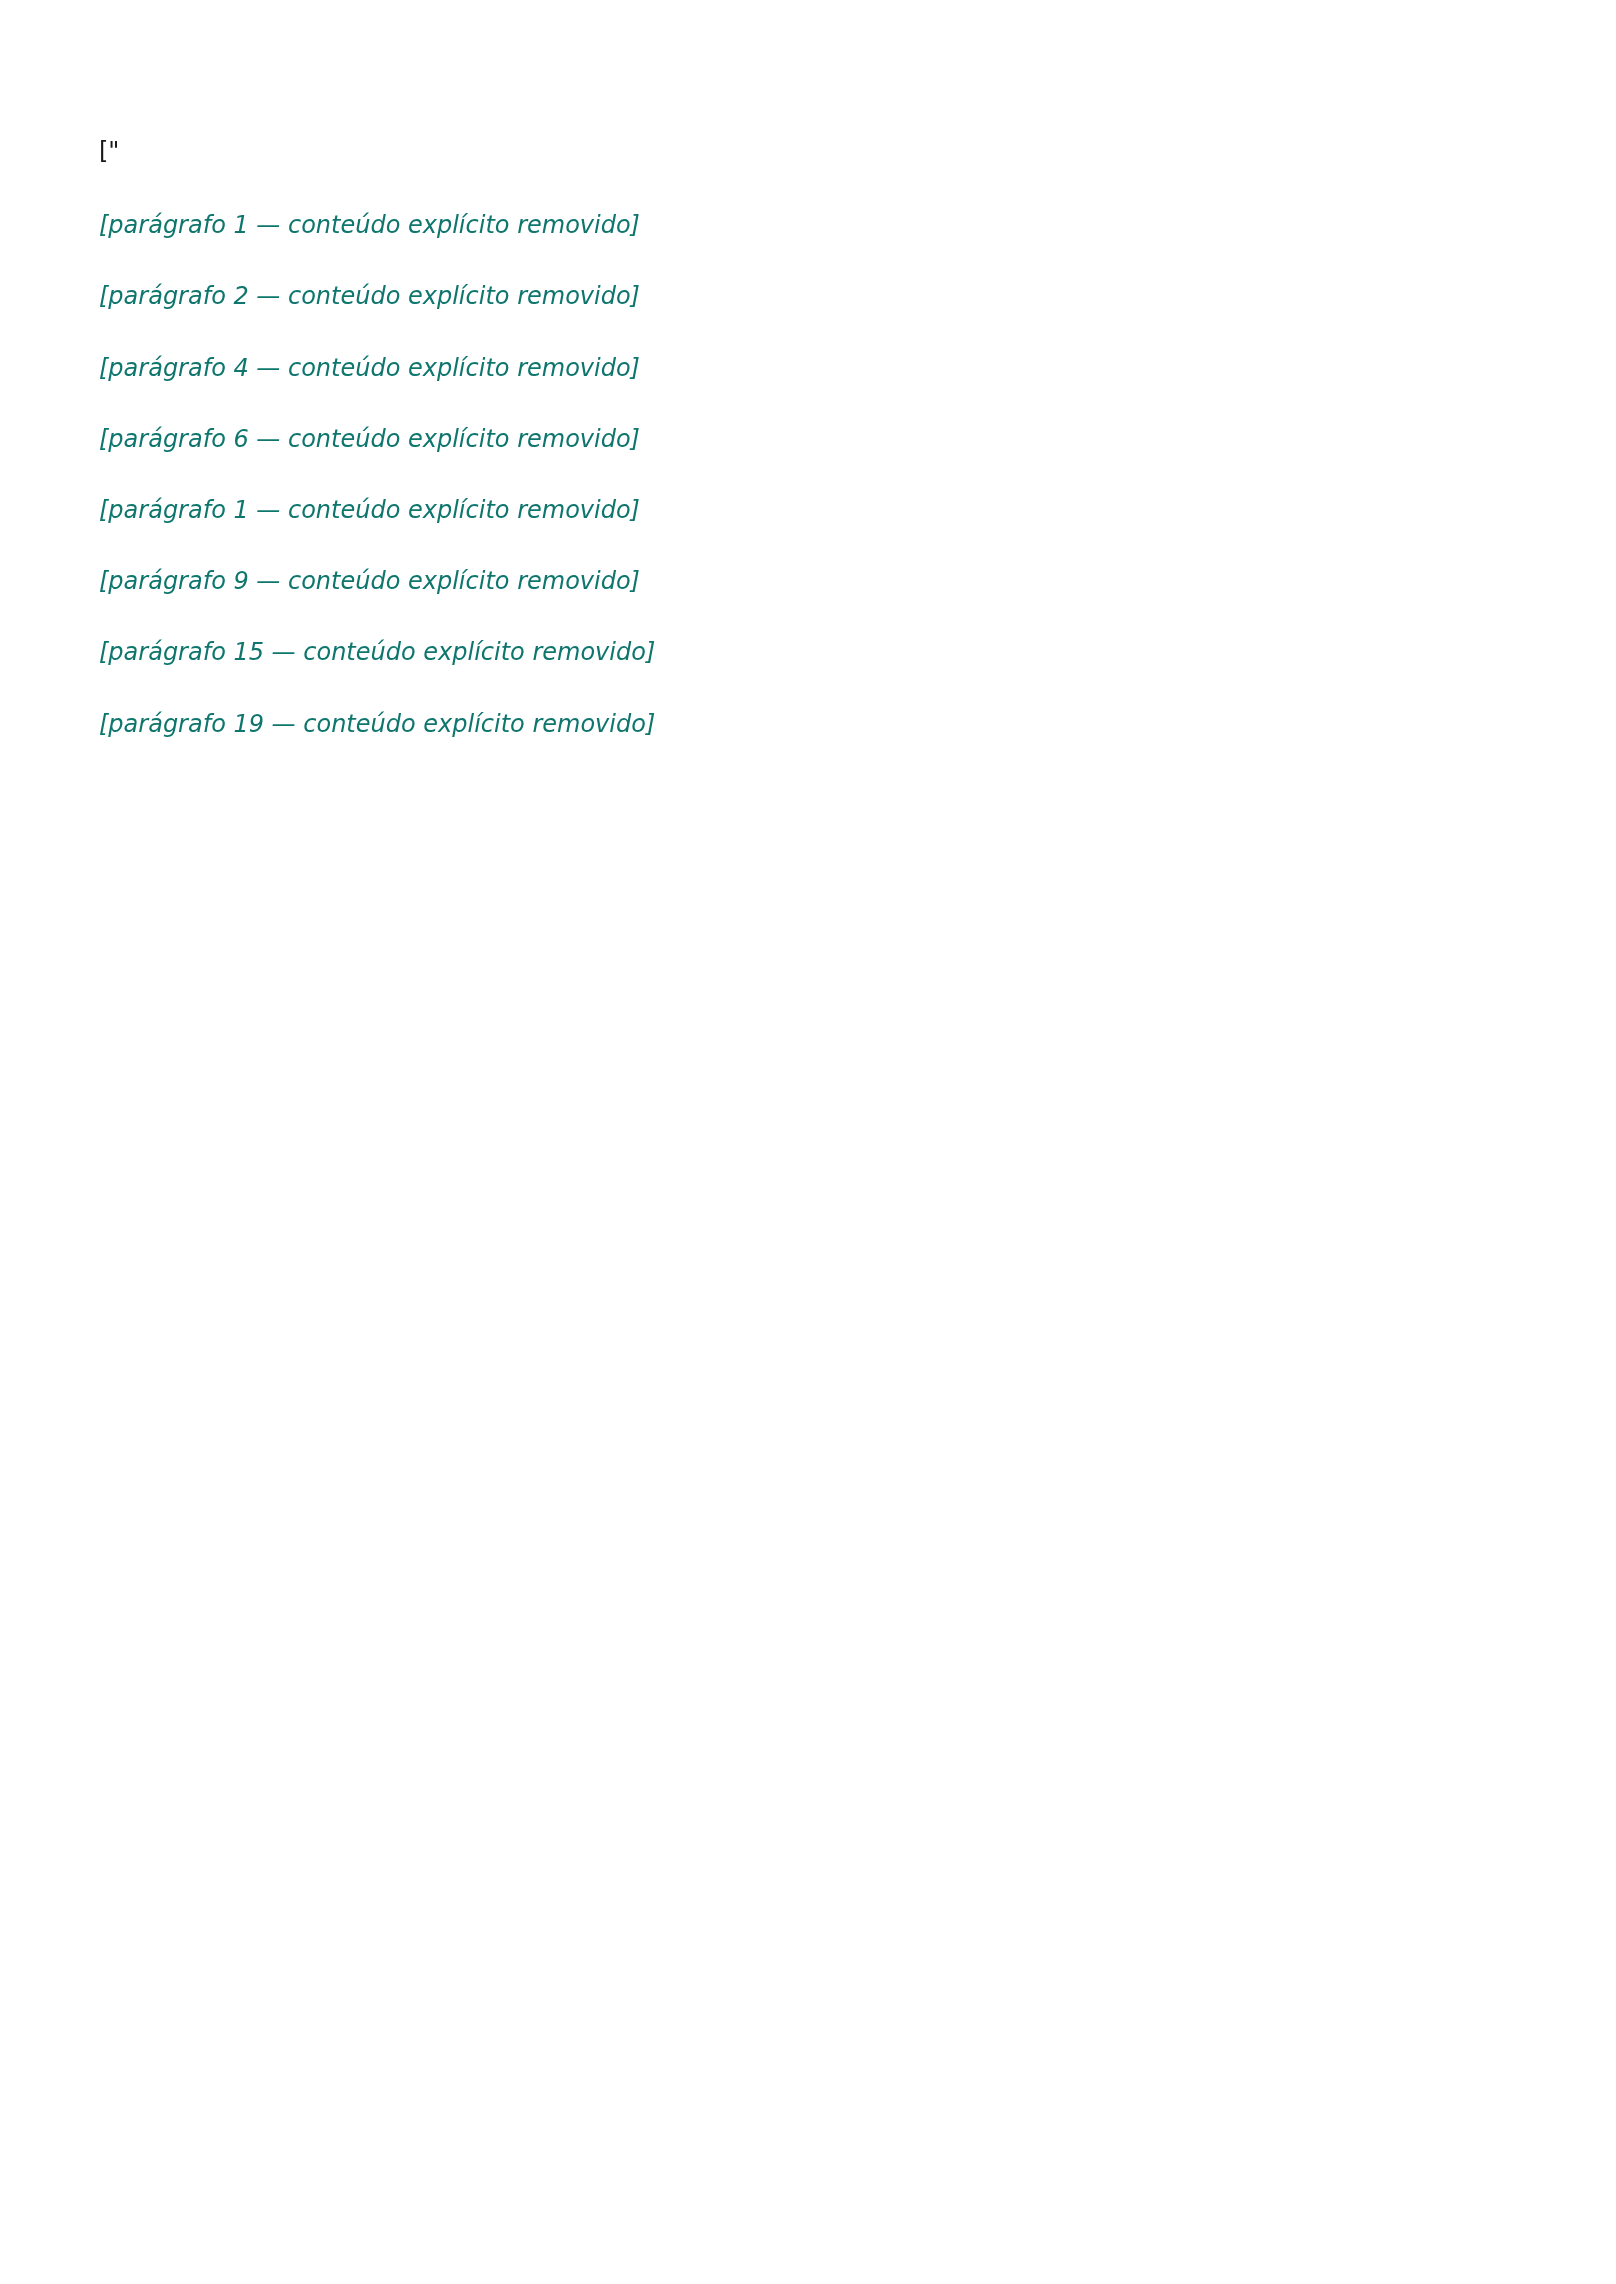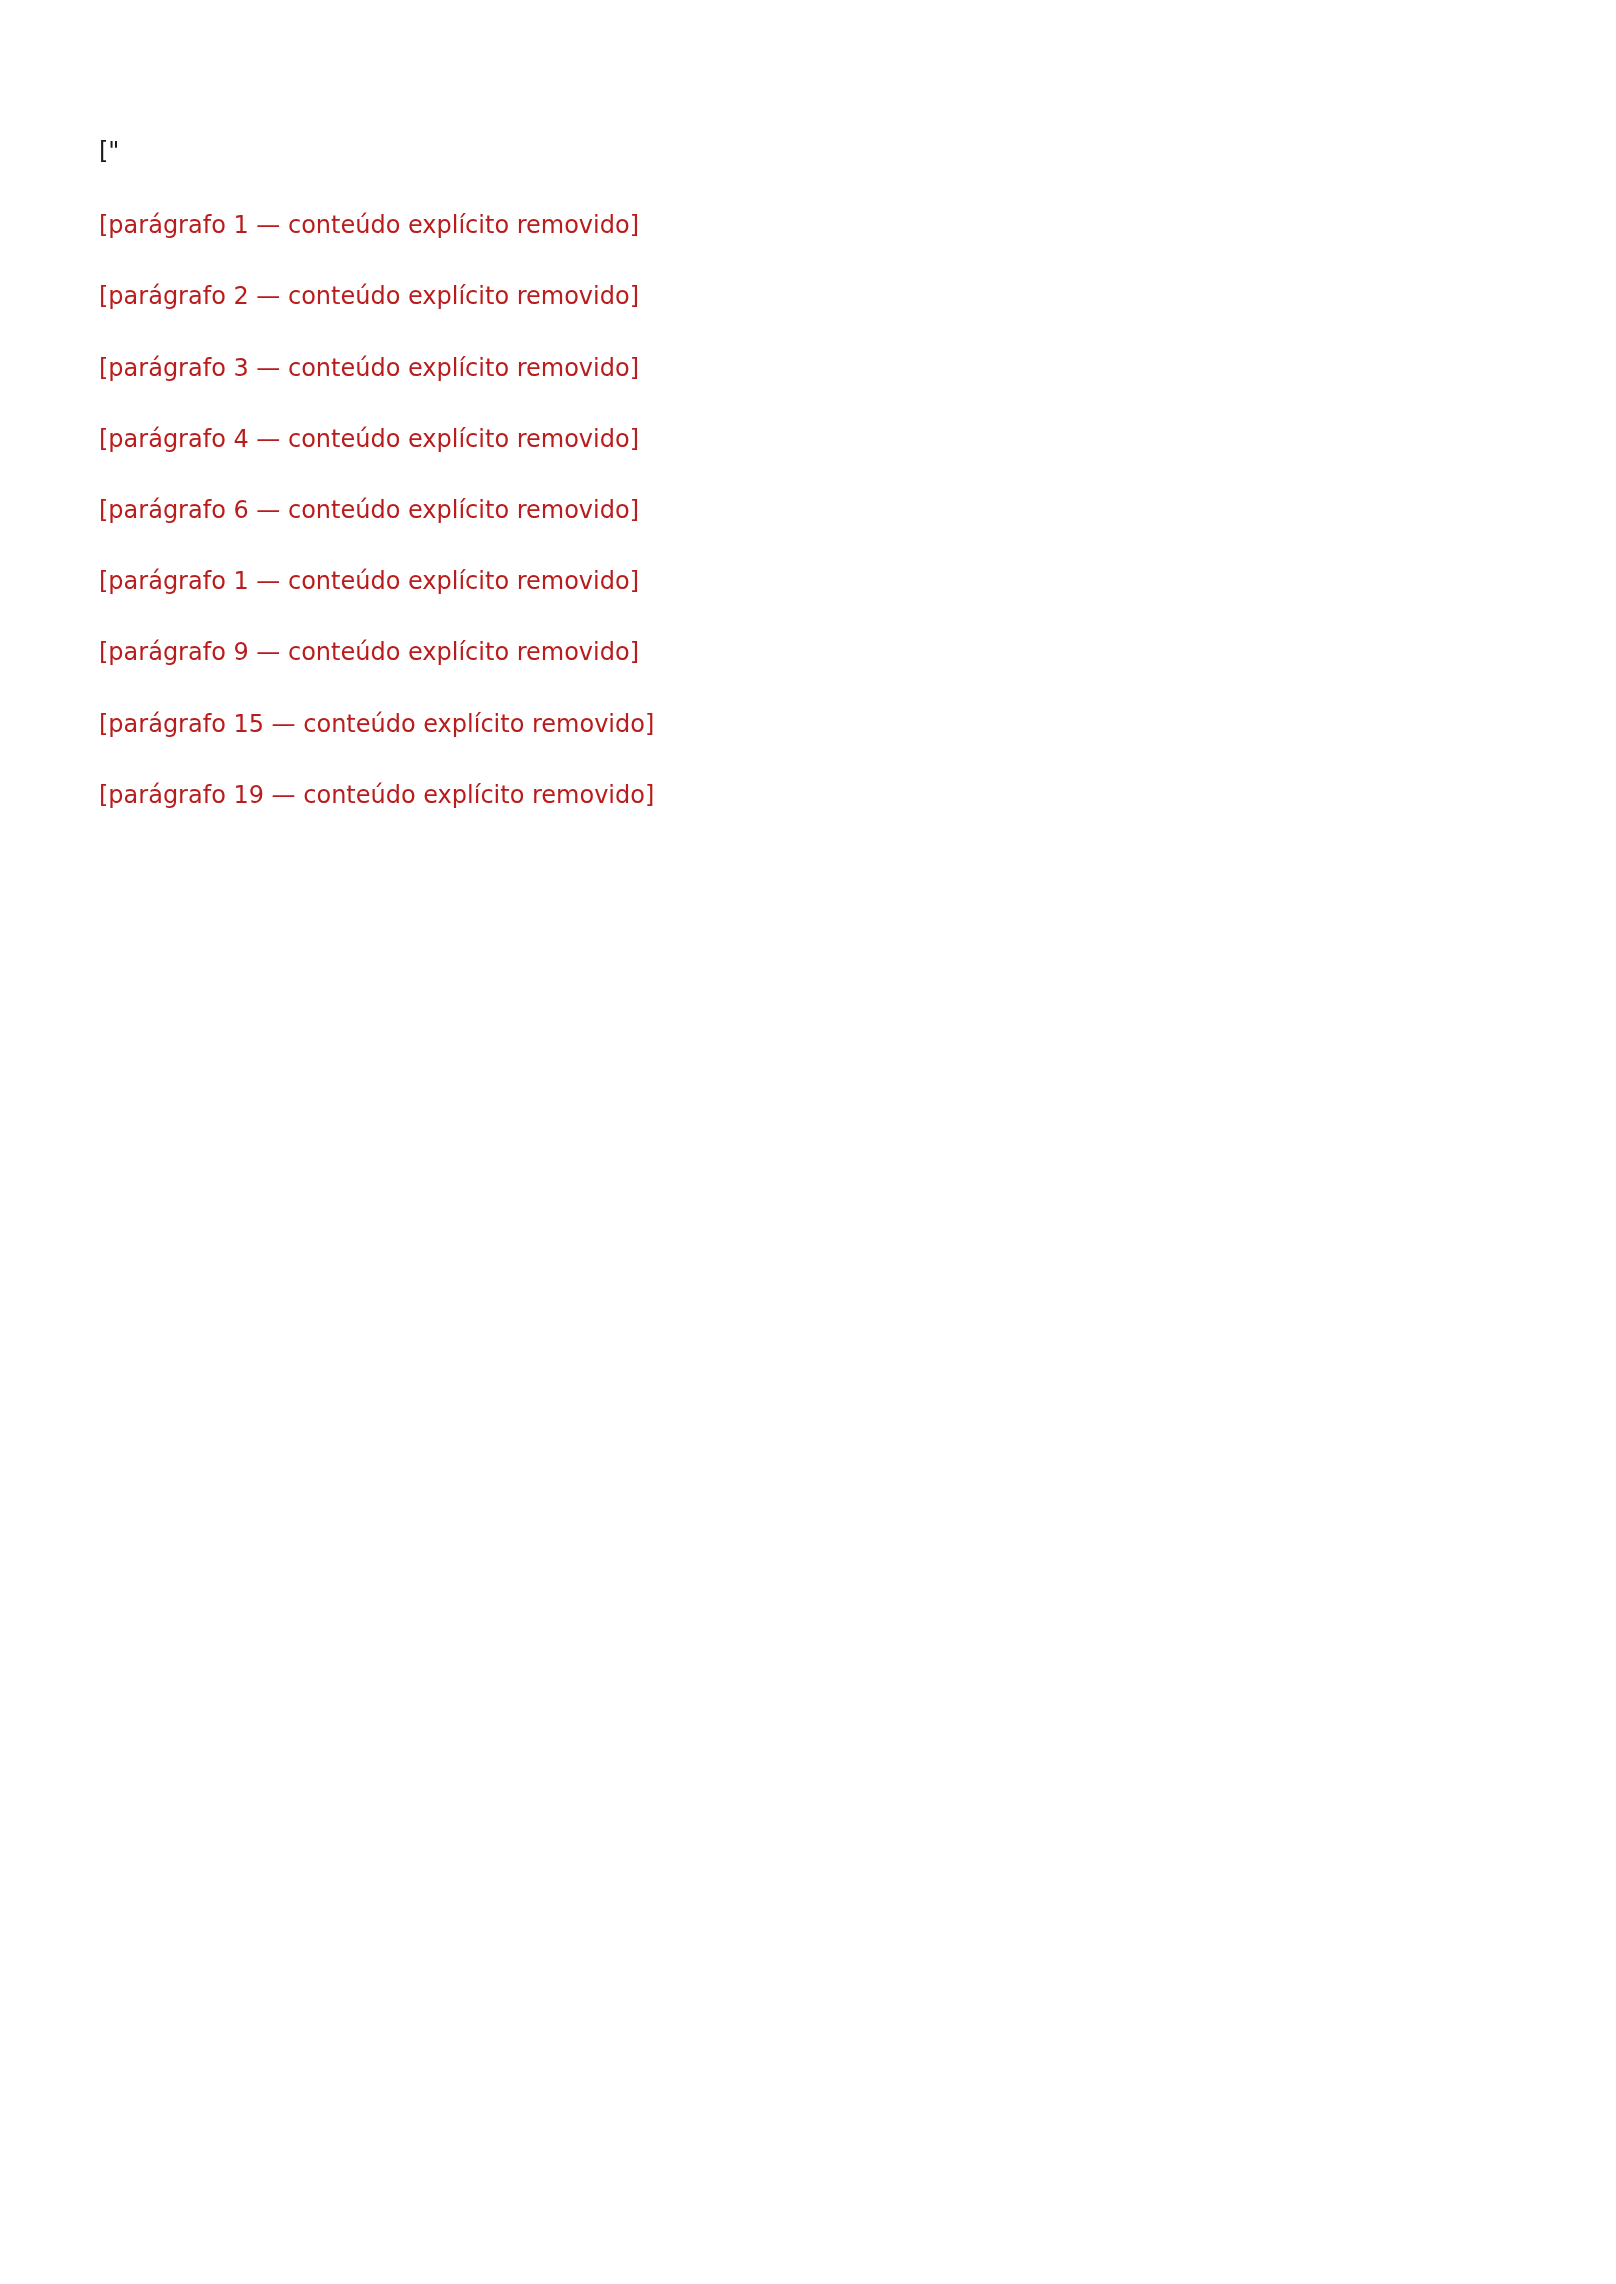--- a/index.html
+++ b/index.html
@@ -11,32 +11,32 @@
     padding: 133px 99px 47px 99px;
     font-family: "DejaVu Sans", "Liberation Sans", sans-serif;
     color: #1a1a1a;
     font-size: 24px;
     line-height: 1.55;
   }
   .opening-token { margin-bottom: 37px; }
   .para {
     text-align: justify;
     margin: 0 0 34px 0;
-    color: #b91c1c;
+    color: #0f766e;
+    font-style: italic;
   }
 </style>
 </head>
 <body>
 
 <div class="page">
   <div class="opening-token">["</div>
   <div>
       <p class="para">[parágrafo 1 — conteúdo explícito removido]</p>
       <p class="para">[parágrafo 2 — conteúdo explícito removido]</p>
-      <p class="para">[parágrafo 3 — conteúdo explícito removido]</p>
       <p class="para">[parágrafo 4 — conteúdo explícito removido]</p>
       <p class="para">[parágrafo 6 — conteúdo explícito removido]</p>
       <p class="para">[parágrafo 1 — conteúdo explícito removido]</p>
       <p class="para">[parágrafo 9 — conteúdo explícito removido]</p>
       <p class="para">[parágrafo 15 — conteúdo explícito removido]</p>
       <p class="para">[parágrafo 19 — conteúdo explícito removido]</p>
     </div>
 </div>
 
 

